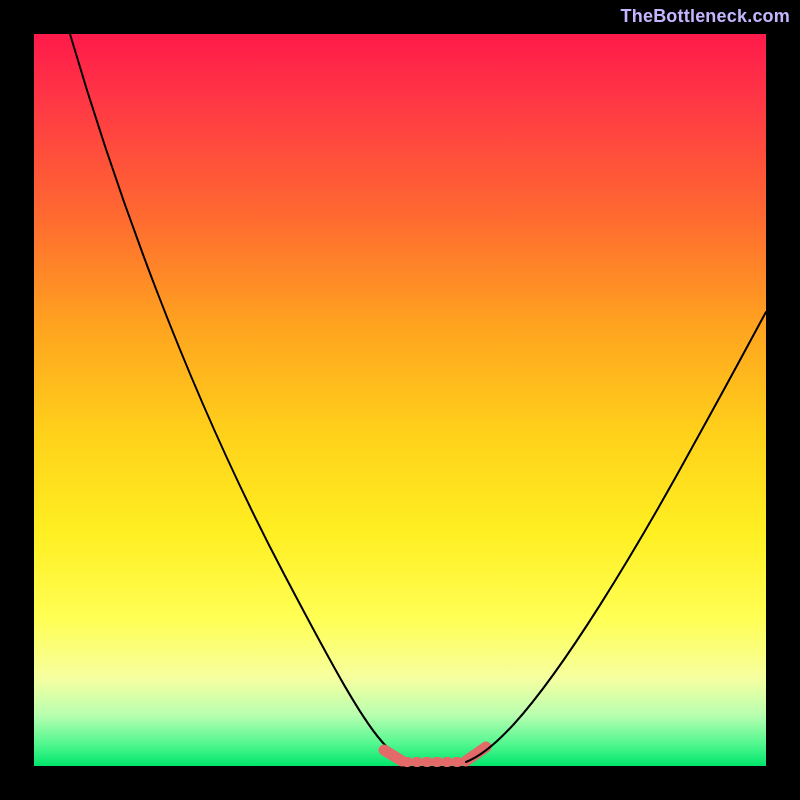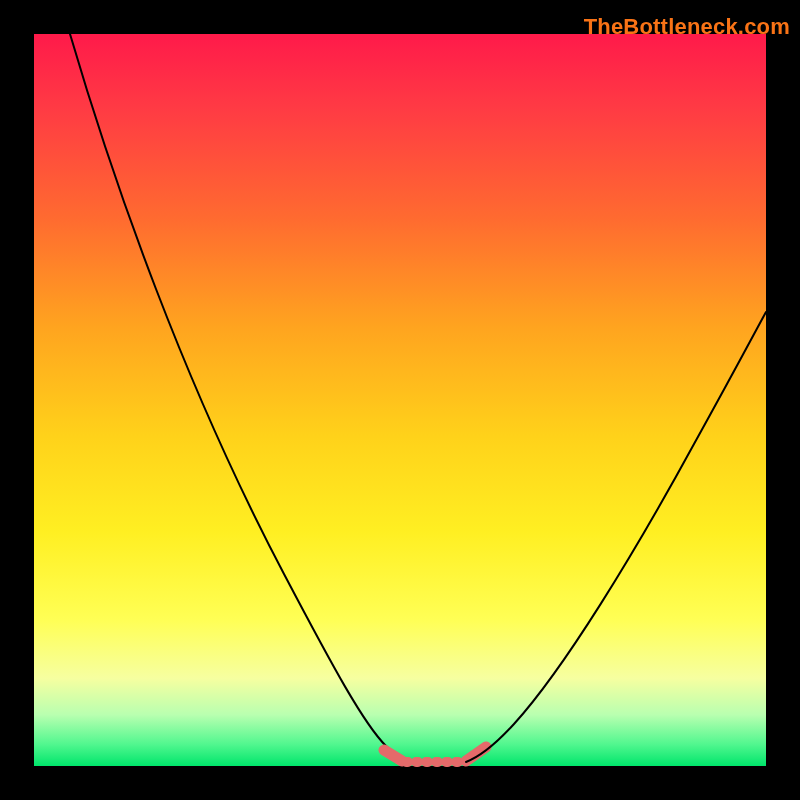--- a/index.html
+++ b/index.html
@@ -35,25 +35,25 @@
       #ffef22 68%,
       #ffff55 80%,
       #f6ffa0 88%,
       #b9ffb0 93%,
       #52f78f 97%,
       #00e56b 100%
     );
   }
   .watermark {
     position: absolute;
-    top: 14px;
+    top: 6px;
     right: 10px;
-    font-size: 22px;
+    font-size: 18px;
     font-weight: 600;
-    color: #f97316;
+    color: #c4b5fd;
     letter-spacing: 0.2px;
     user-select: none;
   }
   svg.curves {
     position: absolute;
     left: 0; top: 0;
     width: 732px;
     height: 732px;
     overflow: visible;
   }

